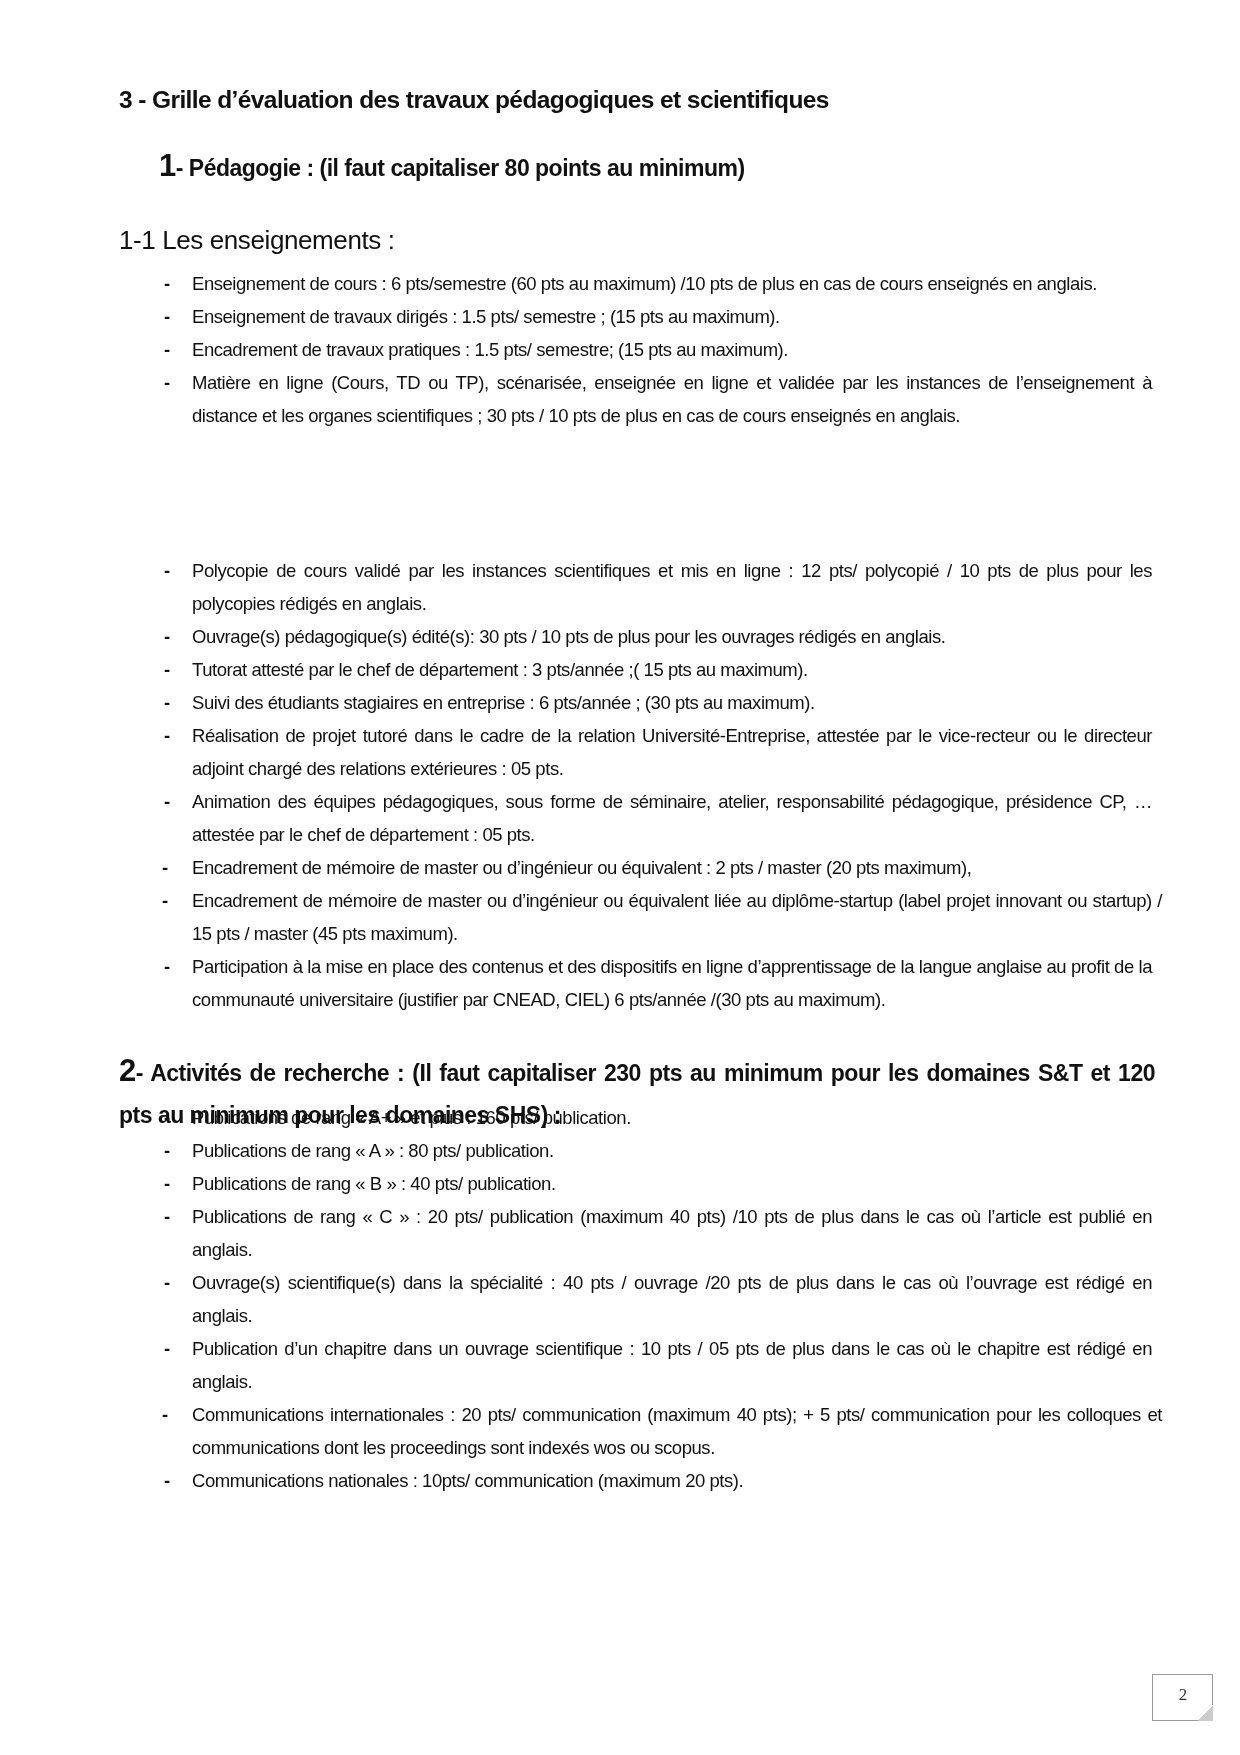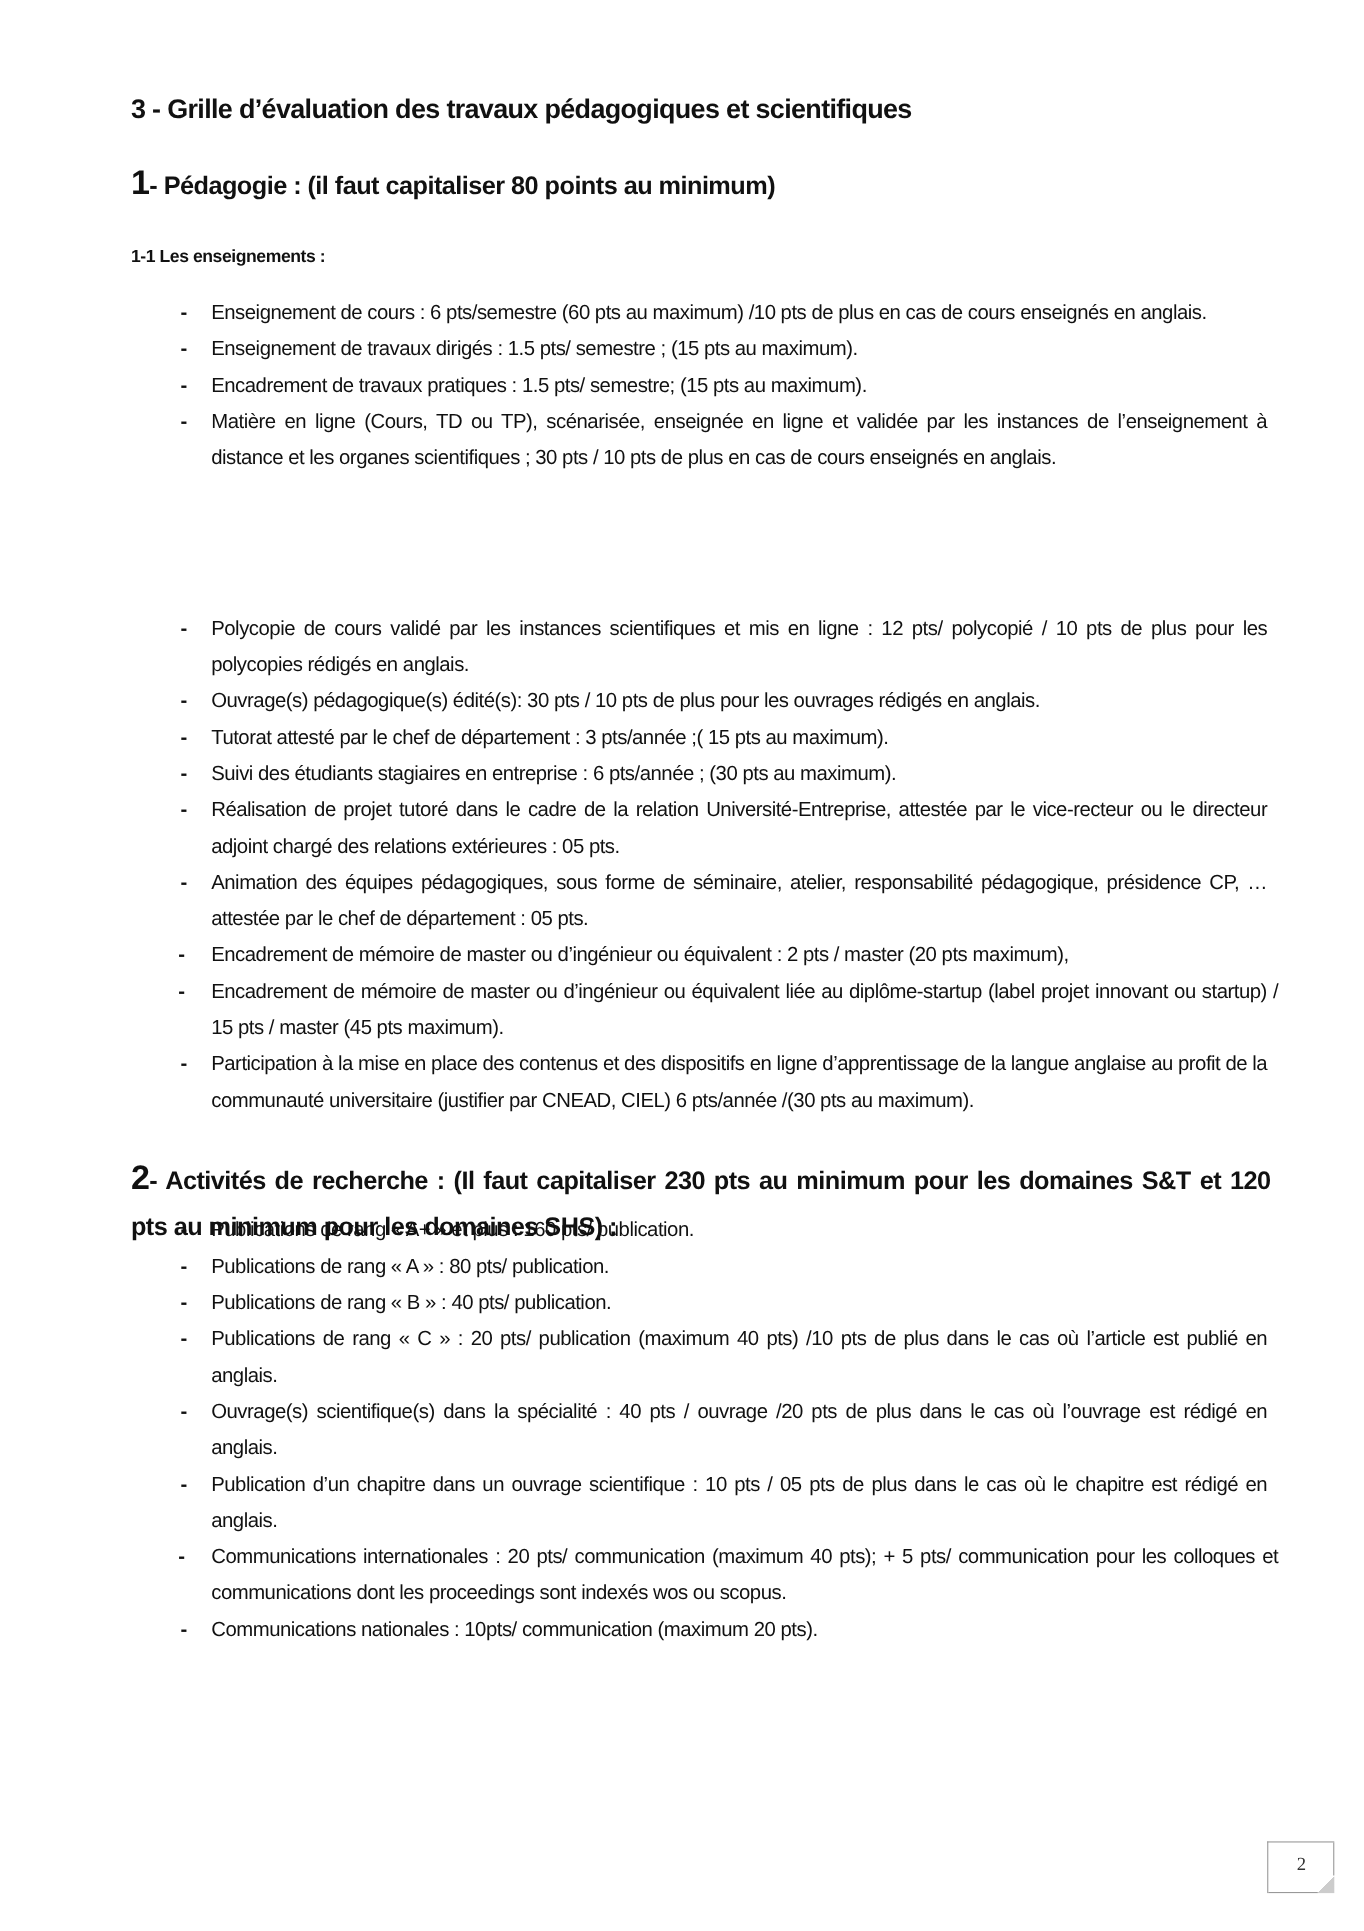--- a/index.html
+++ b/index.html
@@ -3,21 +3,21 @@
 <meta charset="utf-8">
 <style>
   html, body { margin: 0; padding: 0; background: #ffffff; }
   body { width: 1240px; height: 1755px; position: relative; overflow: hidden;
          font-family: "Liberation Sans", sans-serif; color: #111; }
   .page { position: absolute; left: 0; top: 0; width: 1240px; height: 1755px; }
   .h-main { position: absolute; left: 119px; top: 86px; font-size: 24.5px; font-weight: bold;
             letter-spacing: -0.6px; }
   .h-sec { position: absolute; left: 119px; font-size: 23px; font-weight: bold; letter-spacing: -0.5px; }
   .h-sec .num { font-size: 31px; font-weight: bold; }
-  .h-sub { position: absolute; left: 119px; font-size: 16px; font-weight: bold; letter-spacing: -0.4px; }
+  .h-sub { position: absolute; left: 119px; font-size: 26px; font-weight: normal; letter-spacing: -0.4px; }
   ul.items { position: absolute; left: 0; margin: 0; padding: 0; list-style: none; width: 1240px; }
   ul.items li { position: relative; font-size: 18.5px; line-height: 33px; letter-spacing: -0.45px;
                 text-align: justify; }
   ul.items li .txt { display: block; margin-left: 192px; width: 960px; }
   ul.items li .dash { position: absolute; left: 164px; top: 0; font-weight: bold; }
   ul.items li.shift .dash { left: 162px; }
   ul.items li.shift .txt { width: 970px; }
   b { font-weight: normal; }
   .page-num-box { position: absolute; left: 1152px; top: 1674px; width: 60px; height: 46px;
                   border: 1px solid #999; border-right: none; border-bottom: none; background: #fff; }
@@ -29,21 +29,21 @@
   .page-num { position: absolute; left: 0; top: 10px; width: 60px; text-align: center;
               font-family: "Liberation Serif", serif; font-size: 17px; color: #333; }
 </style>
 </head>
 <body>
 
 <div class="page">
 
   <div class="h-main">3 - Grille d’évaluation des travaux pédagogiques et scientifiques</div>
 
-  <div class="h-sec" style="top:148px;">
+  <div class="h-sec" style="top:148px;margin-left:40px;">
     <span class="num">1</span><span>- Pédagogie : (il faut capitaliser 80 points au minimum)</span>
   </div>
 
   <div class="h-sub" style="top:225px;">1-1  Les enseignements :</div>
   <ul class="items" style="top:267px;">
       <li>
         <span class="dash">-</span>
         <span class="txt"><span>Enseignement de cours : </span><b>6 pts/semestre (60 pts au maximum) /10 pts de plus</b><span> en cas de cours enseignés en anglais.</span></span>
       </li>
       <li>

